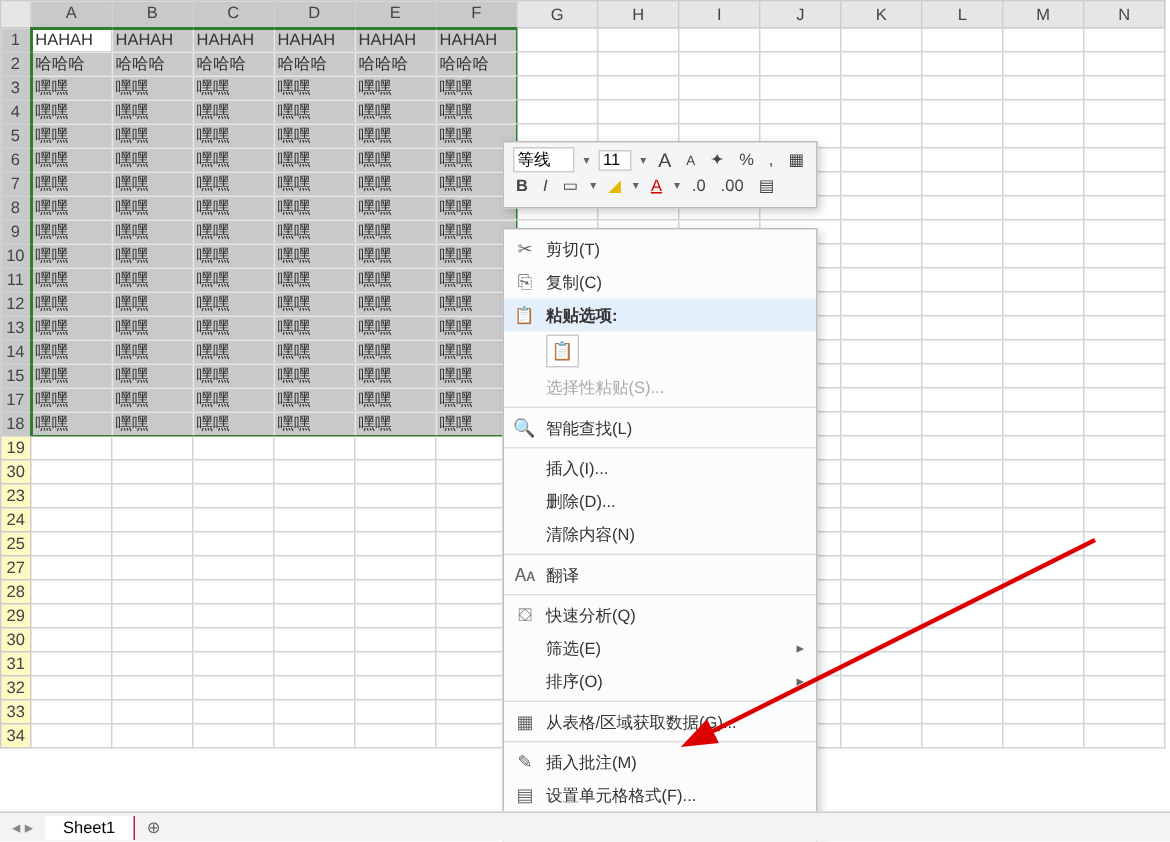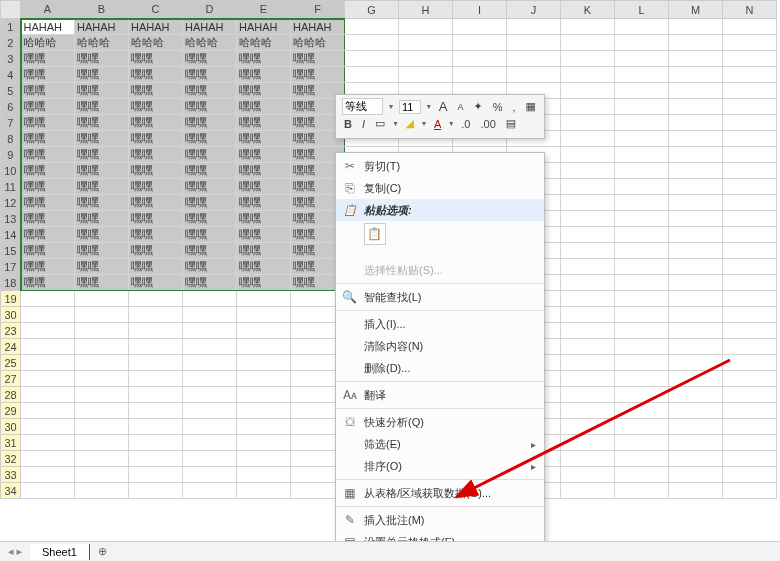--- a/index.html
+++ b/index.html
@@ -33,22 +33,22 @@
   .mt-font { width: 50px; border: 1px solid #ccc; background: #fff; font-size: 11px; padding: 0 2px; }
   .mt-size { width: 26px; border: 1px solid #ccc; background: #fff; font-size: 11px; padding: 0 2px; }
   .mt-btn { font-size: 11px; color: #444; cursor: pointer; padding: 0 2px; }
   .mt-btn.b { font-weight: bold; }
   .mt-btn.i { font-style: italic; }
   .chev { font-size: 8px; color: #666; }
   
   .ctxmenu { position: absolute; left: 335px; top: 152px; width: 210px; background: #fcfcfc; border: 1px solid #bdbdbd; box-shadow: 2px 2px 6px rgba(0,0,0,0.2); padding: 2px 0; font-size: 11px; }
   .ctxitem { display: flex; align-items: center; height: 22px; padding: 0 8px 0 28px; position: relative; color: #333; cursor: default; }
   .ctxitem.hov { background: #e3effb; }
-  .ctxitem.dis { color: #aaa; margin-top: 12px; }
-  .ctxitem.bold { font-weight: bold; font-style: italic; }
+  .ctxitem.dis { color: #aaa; }
+  .ctxitem.bold { font-weight: bold; }
   .ctxicon { position: absolute; left: 6px; width: 16px; height: 16px; display: flex; align-items: center; justify-content: center; font-size: 12px; color: #666; }
   .ctxarrow { margin-left: auto; font-size: 10px; color: #666; }
   .ctxsep { height: 1px; background: #ddd; margin: 2px 0; }
   .paste-opt { display: flex; gap: 4px; padding: 2px 8px 2px 28px; }
   .paste-btn { width: 22px; height: 22px; border: 1px solid #ccc; background: #fff; display: flex; align-items: center; justify-content: center; font-size: 12px; }
   
   .arrow-svg { position: absolute; left: 440px; top: 350px; pointer-events: none; }
   
   .clipboard-ico::before { content:"📋"; font-size:11px; }
 </style>
@@ -641,24 +641,24 @@
   <div class="ctxsep"></div>
   <div class="ctxitem">
       <span class="ctxicon">🔍</span>
       <span>智能查找(L)</span>
     </div>
   <div class="ctxsep"></div>
   <div class="ctxitem">
       <span>插入(I)...</span>
     </div>
   <div class="ctxitem">
+      <span>删除(D)...</span>
+    </div>
+  <div class="ctxitem">
       <span>清除内容(N)</span>
-    </div>
-  <div class="ctxitem">
-      <span>删除(D)...</span>
     </div>
   <div class="ctxsep"></div>
   <div class="ctxitem">
       <span class="ctxicon">🗛</span>
       <span>翻译</span>
     </div>
   <div class="ctxsep"></div>
   <div class="ctxitem">
       <span class="ctxicon">⛋</span>
       <span>快速分析(Q)</span>

